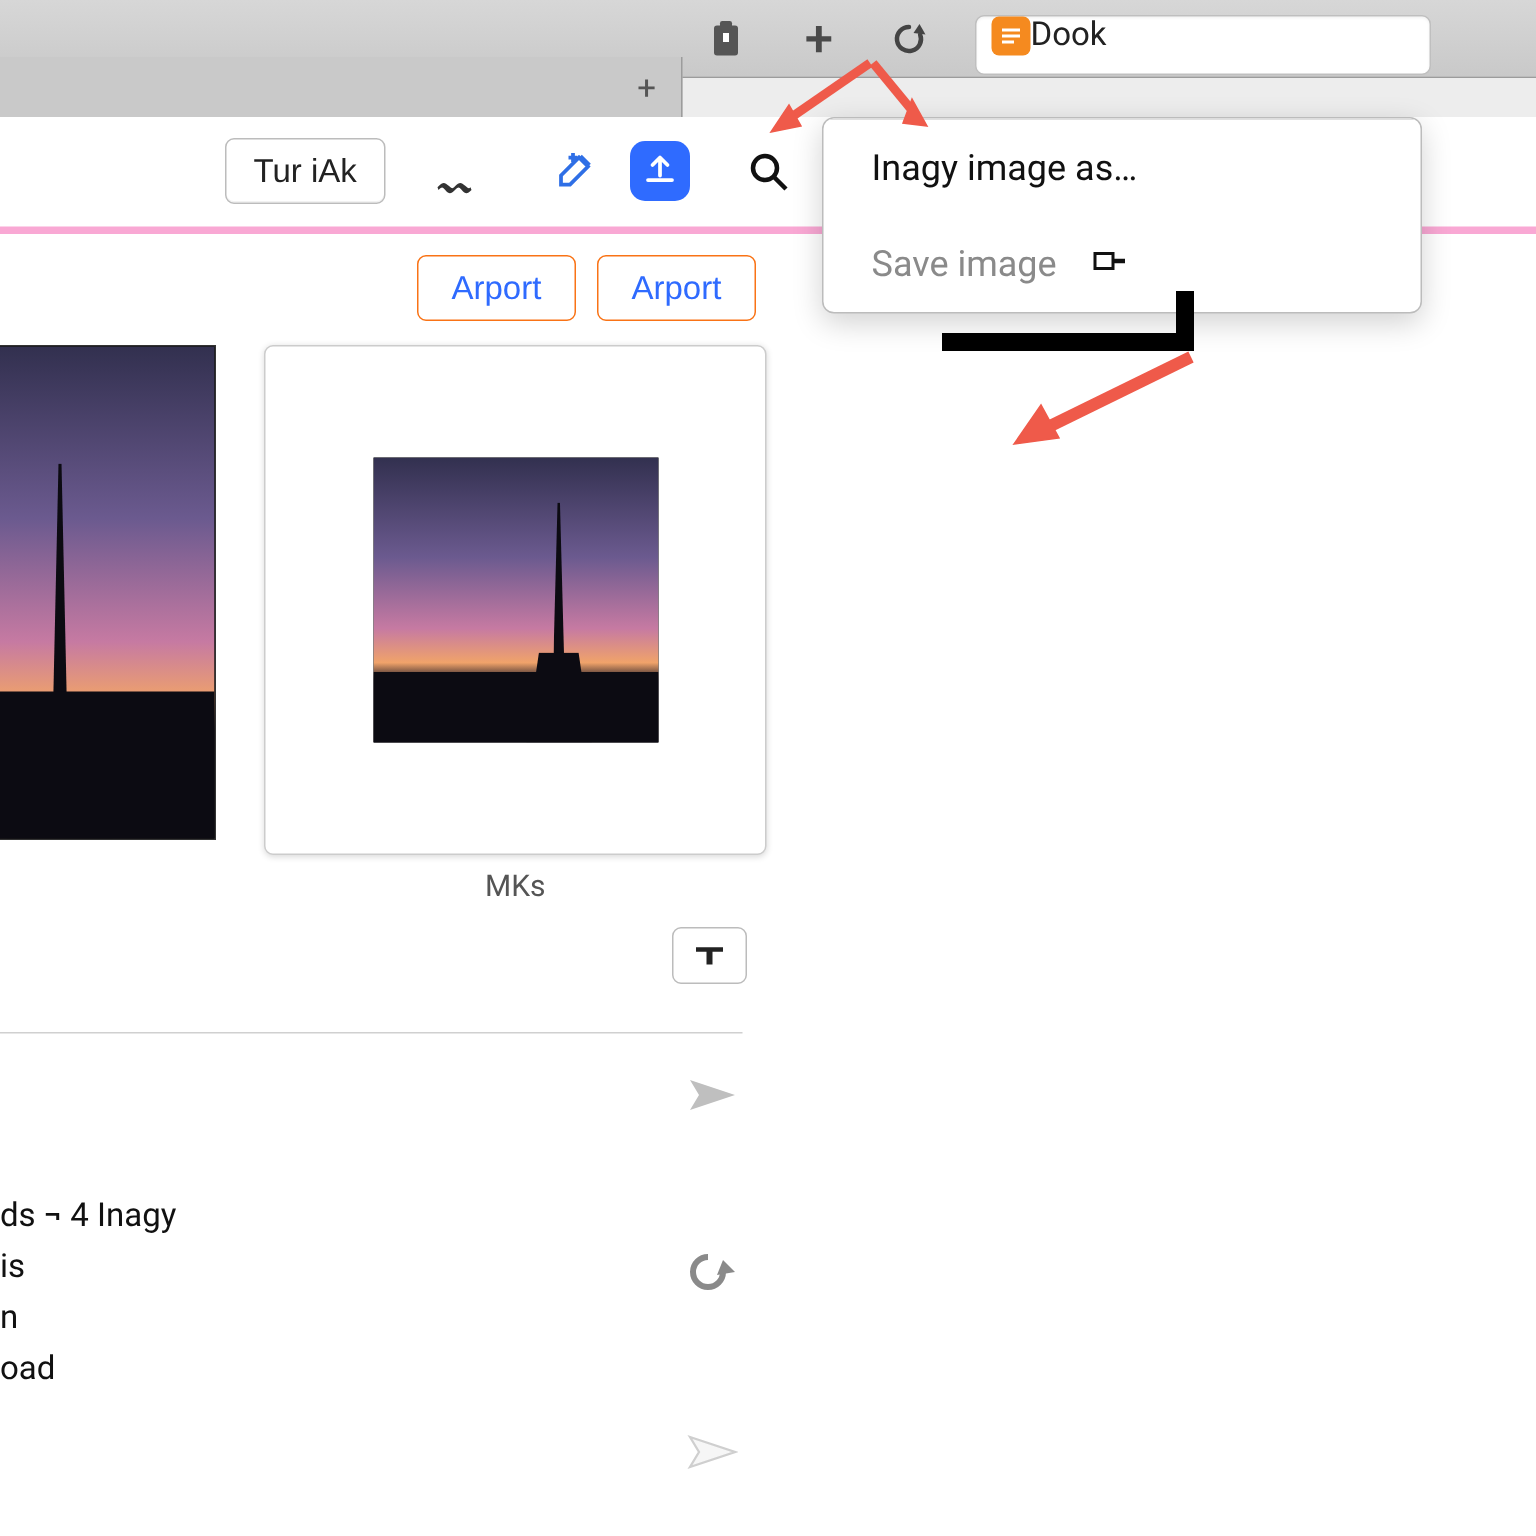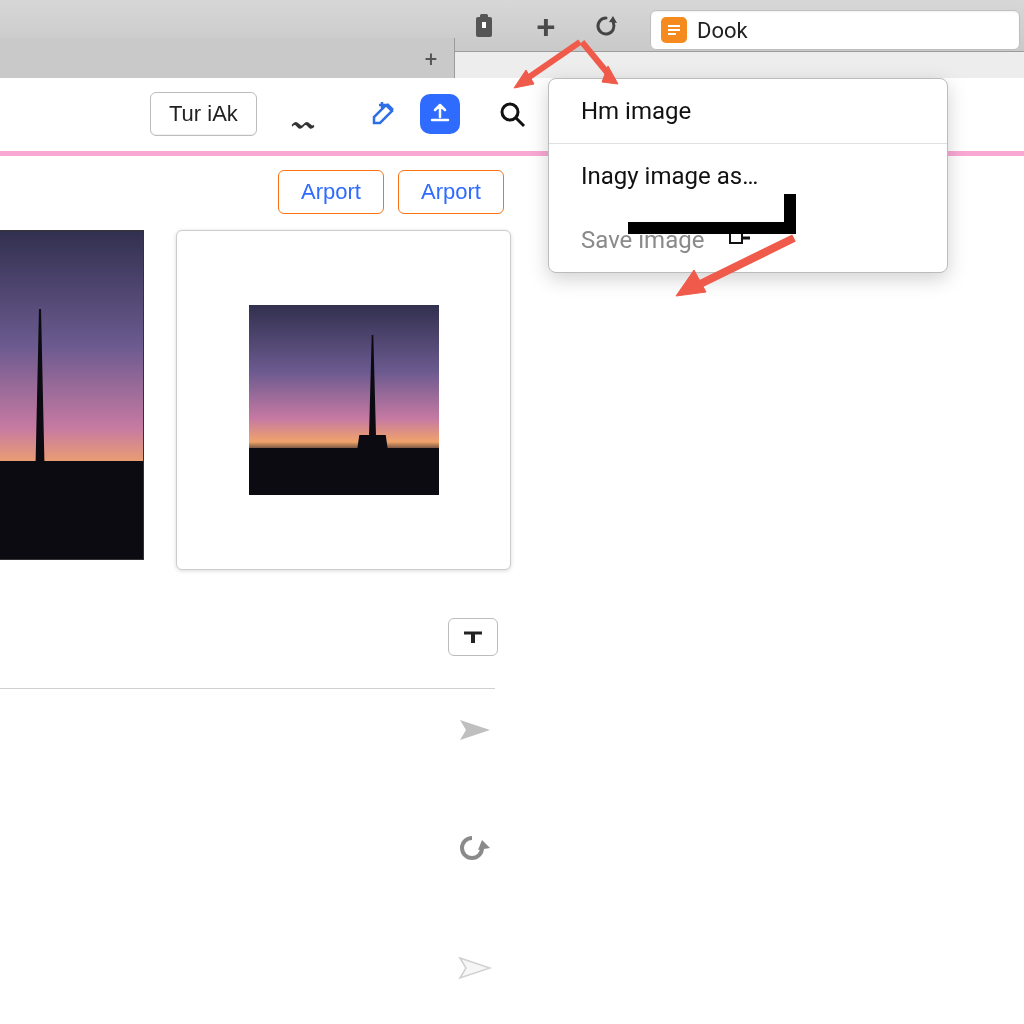--- a/index.html
+++ b/index.html
@@ -30,23 +30,23 @@
   .tb-icon {
     position:absolute; top:10px; width:32px; height:32px;
     display:flex; align-items:center; justify-content:center;
     color:#4a4a4a; font-size:26px; font-weight:600;
   }
   .tb-clipboard { left:468px; }
   .tb-plus { left:530px; font-size:34px; font-weight:500; }
   .tb-refresh { left:590px; }
   .tb-clipboard svg,.tb-refresh svg{width:24px;height:26px;}
   .addr-bar {
-    position:absolute; left:650px; top:10px; width:370px; height:40px;
+    position:absolute; left:650px; top:10px; width:304px; height:40px;
     background:#fff; border:1px solid #bfbfbf; border-radius:6px;
-    display:flex; align-items:center; padding:0 10px; gap:10px;
+    display:flex; padding:0 10px; 
     box-shadow: inset 0 1px 2px rgba(0,0,0,.06);
   }
   .addr-ico{
     width:26px;height:26px;background:#f58a1f;border-radius:5px;
     display:flex;align-items:center;justify-content:center;
   }
   .addr-ico svg{width:16px;height:16px;fill:#fff;}
   .addr-bar span{font-size:22px;color:#222;}
 
   
@@ -232,20 +232,21 @@
 
   <div class="thumb-card">
     <div class="thumb-card-inner">
       <div class="sky">
         <div class="tower t1"></div>
         <div class="tower t1b"></div>
         <div class="ground"></div>
       </div>
     </div>
   </div>
+  <div class="thumb-caption">MKs</div>
 
   <div class="tiny-btn">
     <svg width="22" height="14" viewBox="0 0 22 14">
         <line x1="2" y1="3" x2="20" y2="3" stroke="#222" stroke-width="3"></line>
         <rect x="9" y="3" width="4" height="10" fill="#222"></rect>
       </svg>
   </div>
 
   <div class="hr"></div>
 
@@ -259,24 +260,29 @@
         <path d="M14 4 A10 10 0 1 0 24 14" fill="none" stroke="#8a8a8a" stroke-width="4"></path>
         <polygon points="24,6 32,14 20,16" fill="#8a8a8a"></polygon>
       </svg>
   </div>
   <div class="send-ico send3">
     <svg viewBox="0 0 34 28">
         <polygon points="2,4 32,14 2,24 8,14" fill="#f6f6f6" stroke="#cfcfcf" stroke-width="1.5"></polygon>
       </svg>
   </div>
 
+  <div class="textlines">
+    <div>ds ¬ 4 Inagy</div>
+    <div>is</div>
+    <div>n</div>
+    <div>oad</div>
+  </div>
 </div>
 
 <div class="ctx">
-  <div class="ctx-item">Hm image</div>
   <div class="ctx-sep"></div>
   <div class="ctx-item">Inagy image as…</div>
   <div class="ctx-item disabled">
     <span class="sub">
       <span>Save image</span>
       <span class="pin-ico">
         <svg width="22" height="18" viewBox="0 0 22 18">
             <rect x="2" y="4" width="12" height="10" fill="none" stroke="#111" stroke-width="2"></rect>
             <line x1="14" y1="9" x2="22" y2="9" stroke="#111" stroke-width="3"></line>
           </svg>

